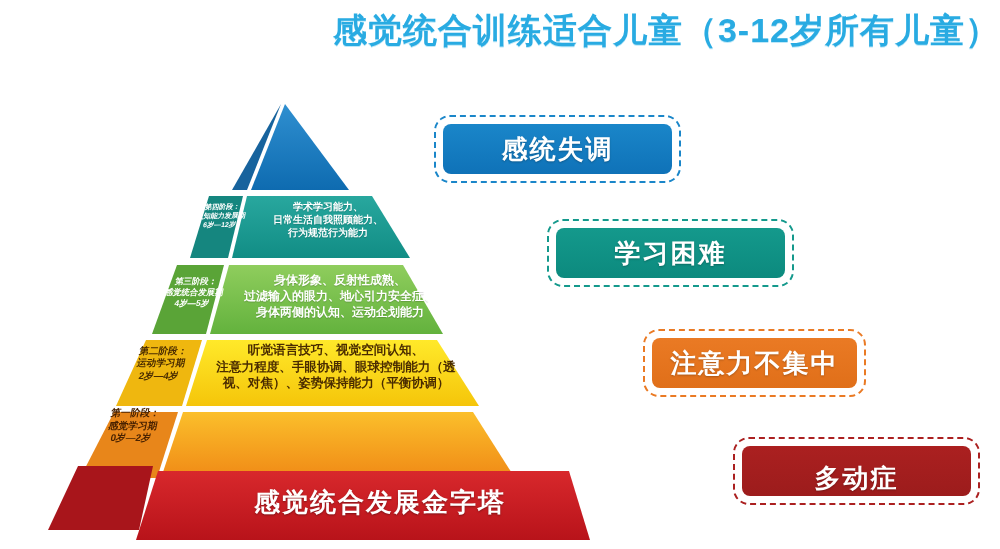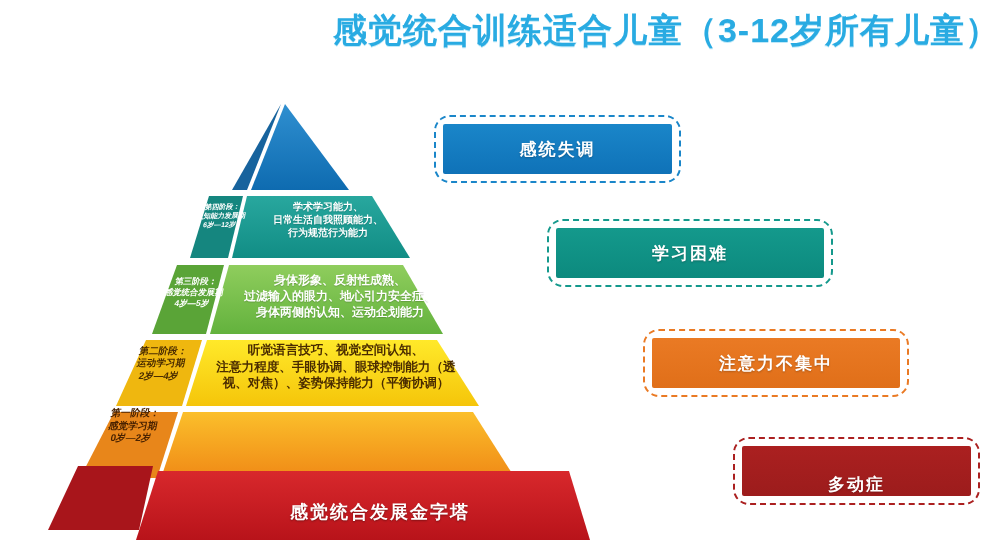--- a/index.html
+++ b/index.html
@@ -58,47 +58,47 @@
   #t2{left:204px;top:342px;width:264px;font-size:12.6px;color:#4a2c00;
       text-shadow:none;}
   #s2{left:120px;top:345px;width:82px;font-size:9.6px;color:#4a2c00;
       transform:skewX(-11deg);}
 
   #t1{left:176px;top:433px;width:328px;font-size:13.6px;color:#4a2200;
       text-shadow:none;}
   #s1{left:88px;top:407px;width:90px;font-size:9.8px;color:#4a2200;
       transform:skewX(-11deg);}
 
-  #tbase{left:200px;top:485px;width:360px;font-size:18px;font-weight:bold;
+  #tbase{left:200px;top:485px;width:360px;font-size:26px;font-weight:bold;
       color:#ffffff;text-align:center;letter-spacing:2px;
-      text-shadow:0 1px 2px rgba(0,0,0,.35);margin-top:16px;}
+      text-shadow:0 1px 2px rgba(0,0,0,.35);}
 
   
   .callout{
     position:absolute;
-    border-radius:2px;
+    border-radius:8px;
     display:flex;align-items:center;justify-content:center;
-    font-size:17px;font-weight:bold;color:#ffffff;
+    font-size:26px;font-weight:bold;color:#ffffff;
     letter-spacing:2px;
     text-shadow:0 1px 2px rgba(0,0,0,.25);
     box-sizing:border-box;
   }
   .callout .dash{
     position:absolute;left:-9px;top:-9px;right:-9px;bottom:-9px;
     border-radius:16px;
     border:2px dashed currentColor;
     pointer-events:none;
   }
   #c1{left:443px;top:124px;width:229px;height:50px;
       background:linear-gradient(180deg,#1a86c9 0%,#0f72b8 100%);}
   #c1 .dash{color:#1a86c9;}
-  #c2{left:556px;top:228px;width:268px;height:50px;
+  #c2{left:556px;top:228px;width:229px;height:50px;
       background:linear-gradient(180deg,#14998c 0%,#0c8a7e 100%);}
   #c2 .dash{color:#14998c;}
-  #c3{left:652px;top:338px;width:248px;height:50px;
+  #c3{left:652px;top:338px;width:205px;height:50px;
       background:linear-gradient(180deg,#ea7a24 0%,#e06f19 100%);}
   #c3 .dash{color:#ea7a24;}
   #c4{left:742px;top:446px;width:229px;height:50px;
       background:linear-gradient(180deg,#ab2020 0%,#9c1c1c 100%);align-items:flex-end;}
   #c4 .dash{color:#ab2020;}
 </style>
 </head>
 <body>
 
 <div id="stage">

